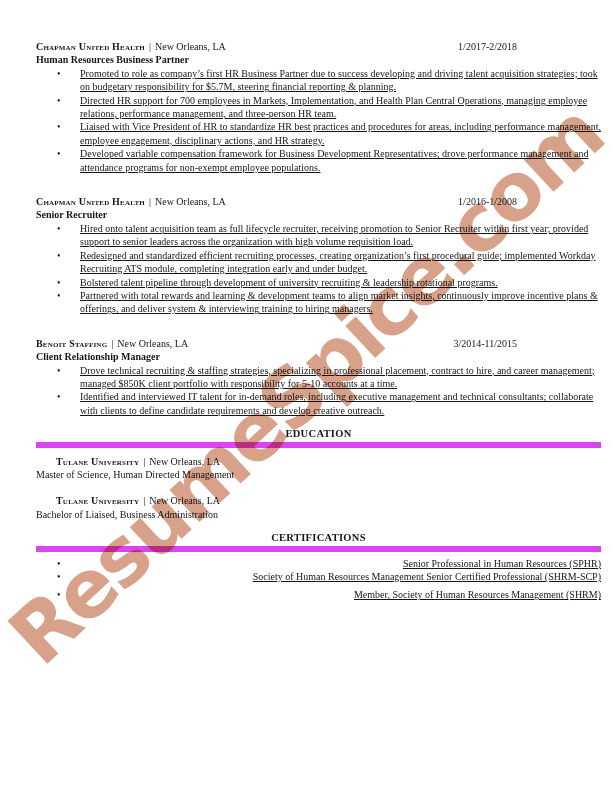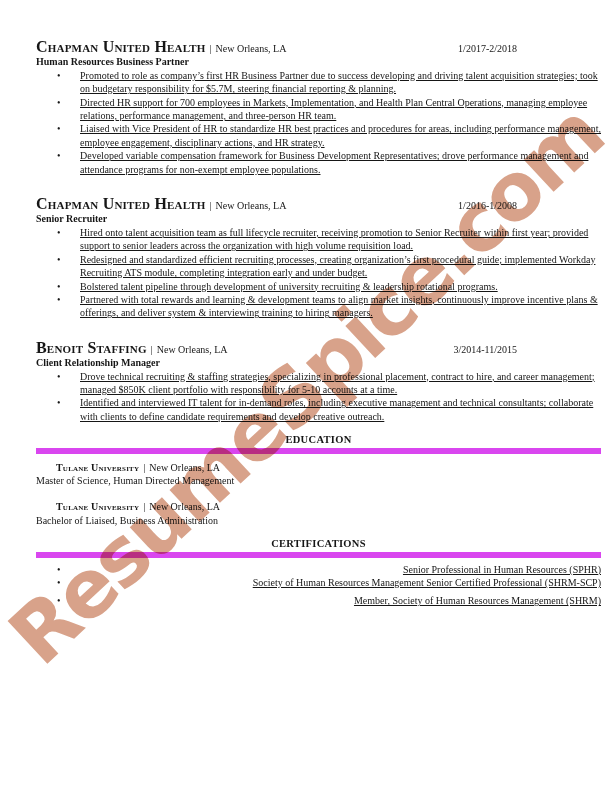--- a/index.html
+++ b/index.html
@@ -25,21 +25,21 @@
     line-height: 13.4px;
   }
   .job-header {
     display: flex;
     justify-content: space-between;
     align-items: baseline;
   }
   .company {
     font-weight: bold;
     font-variant: small-caps;
-    font-size: 16px;
+    font-size: 10px;
     letter-spacing: 0.2px;
   }
   .sep {
     padding: 0 4px;
     color: #161616;
   }
   .dates {
     margin-right: 84px;
     white-space: nowrap;
   }

